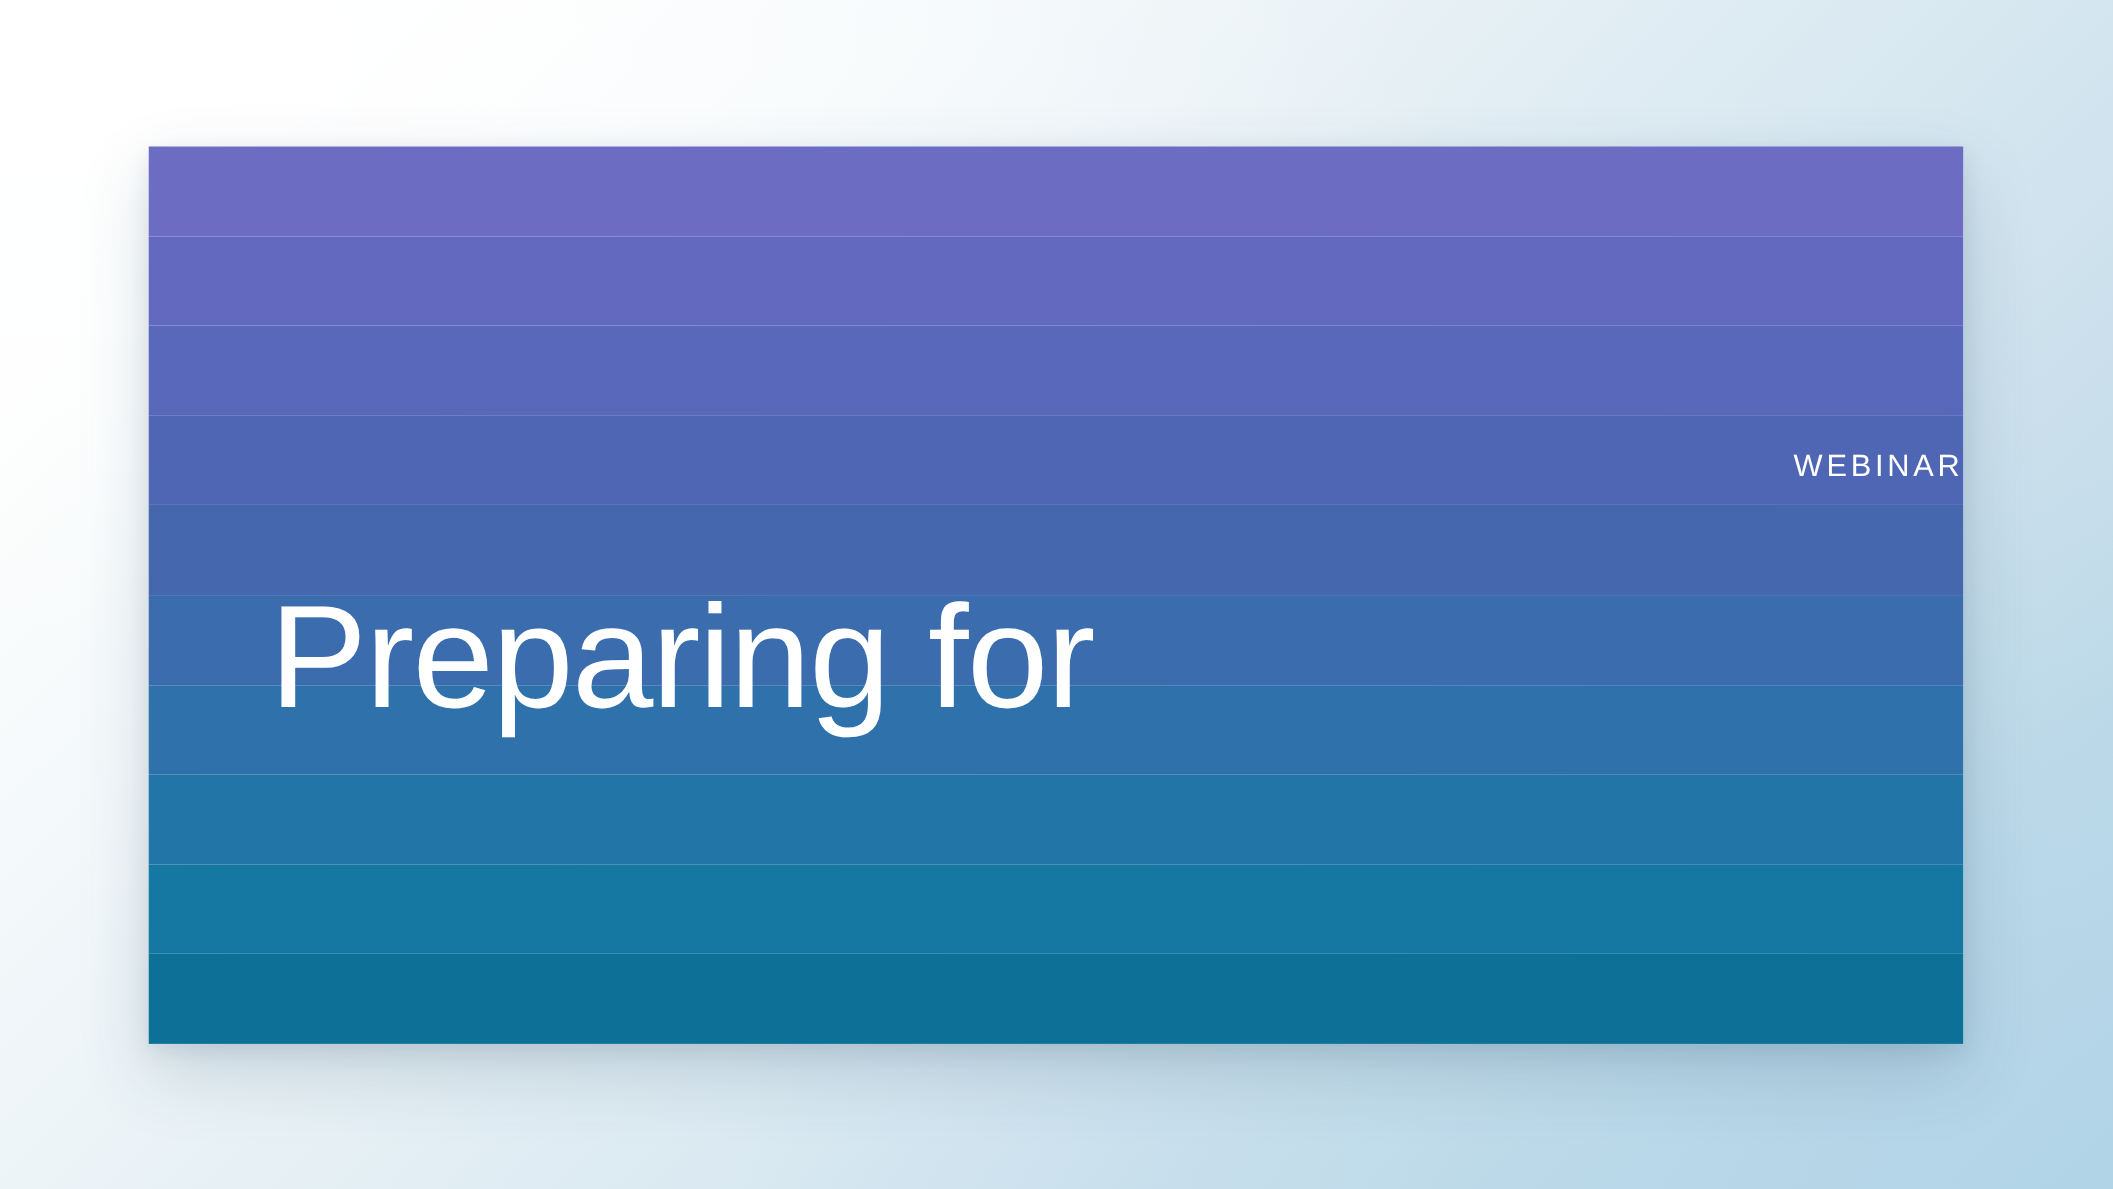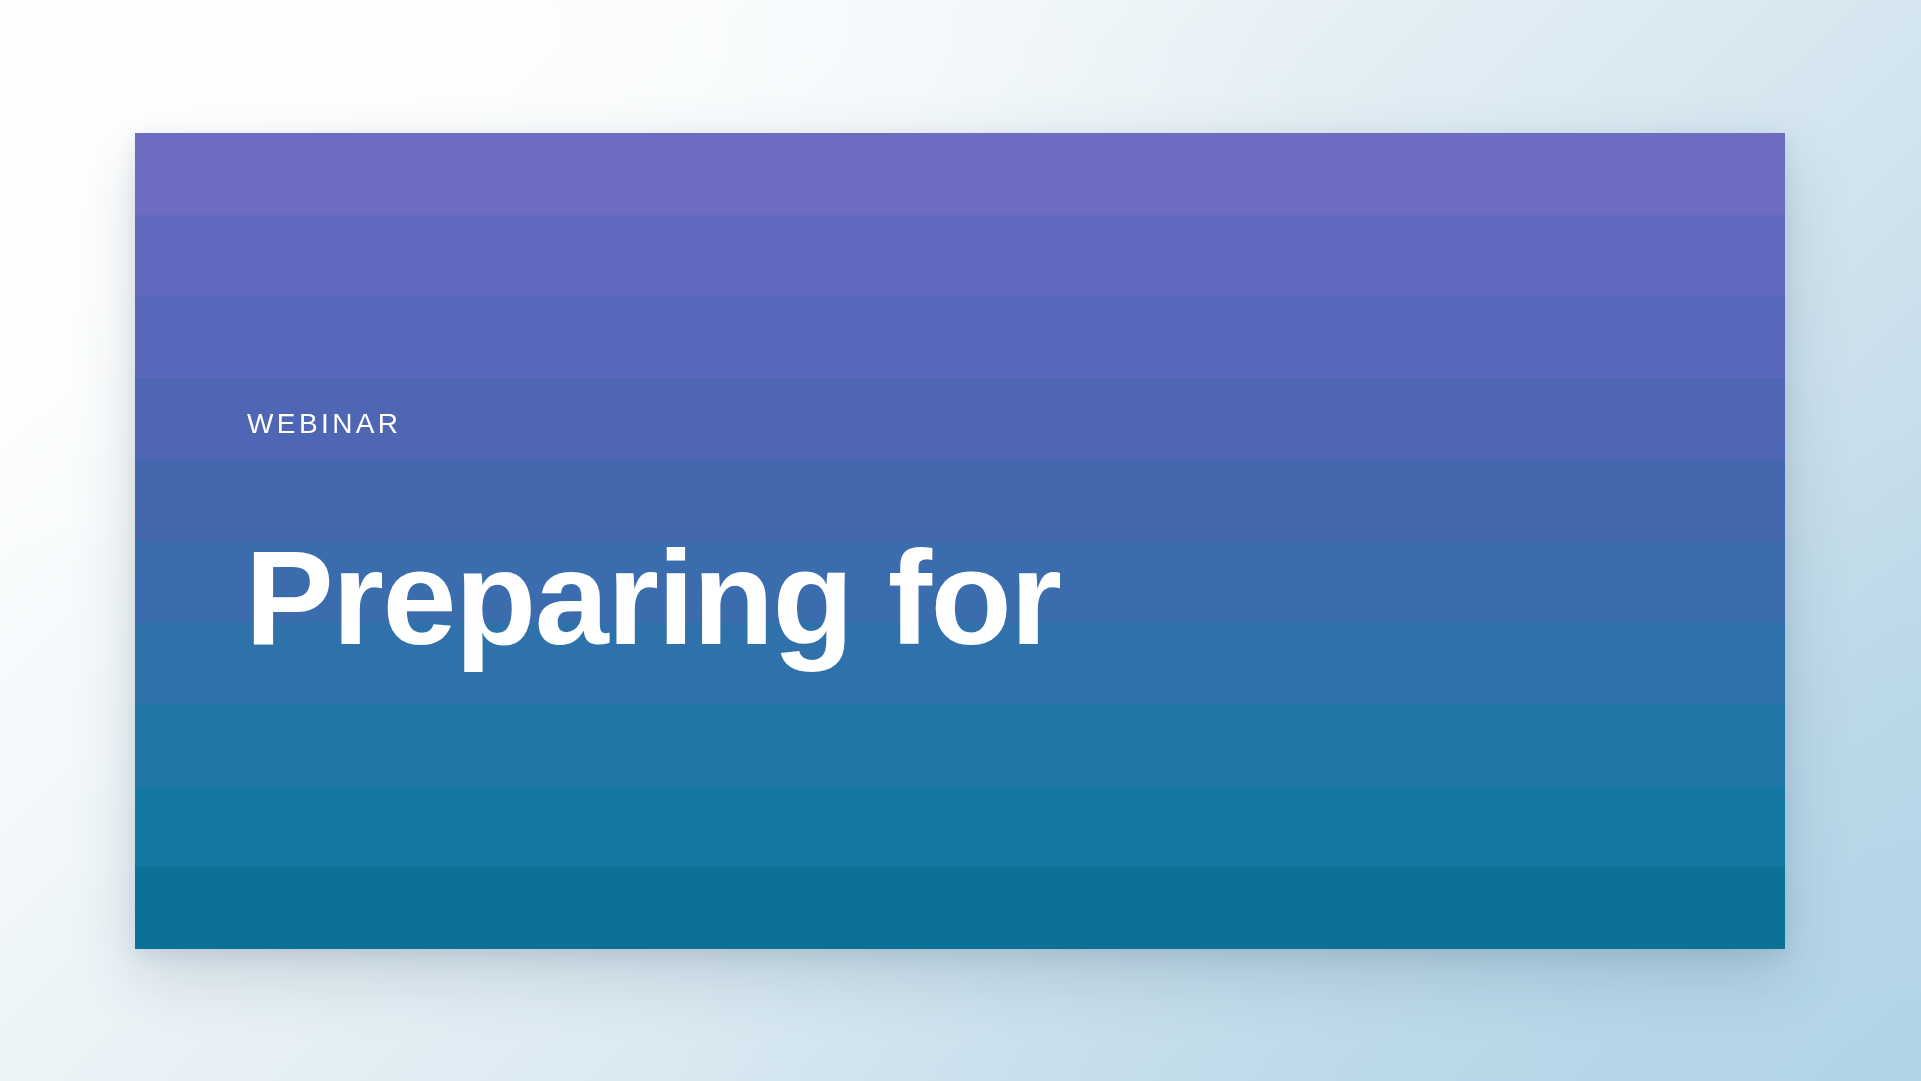--- a/index.html
+++ b/index.html
@@ -83,26 +83,27 @@
   }
 
   #eyebrow {
     color: #ffffff;
     font-size: 28px;
     letter-spacing: 3.4px;
     font-weight: 400;
     line-height: 1;
     margin: 0 0 86px 2px;
     white-space: nowrap;
+    text-align: right;
   }
 
   #hero-title {
     color: #ffffff;
     font-size: 133px;
-    font-weight: 700;
+    font-weight: 400;
     line-height: 1.12;
     letter-spacing: -1.5px;
     margin: 0;
     max-width: 1180px;
   }
   #hero-title .title-line {
     display: block;
     white-space: nowrap;
   }
 </style>

